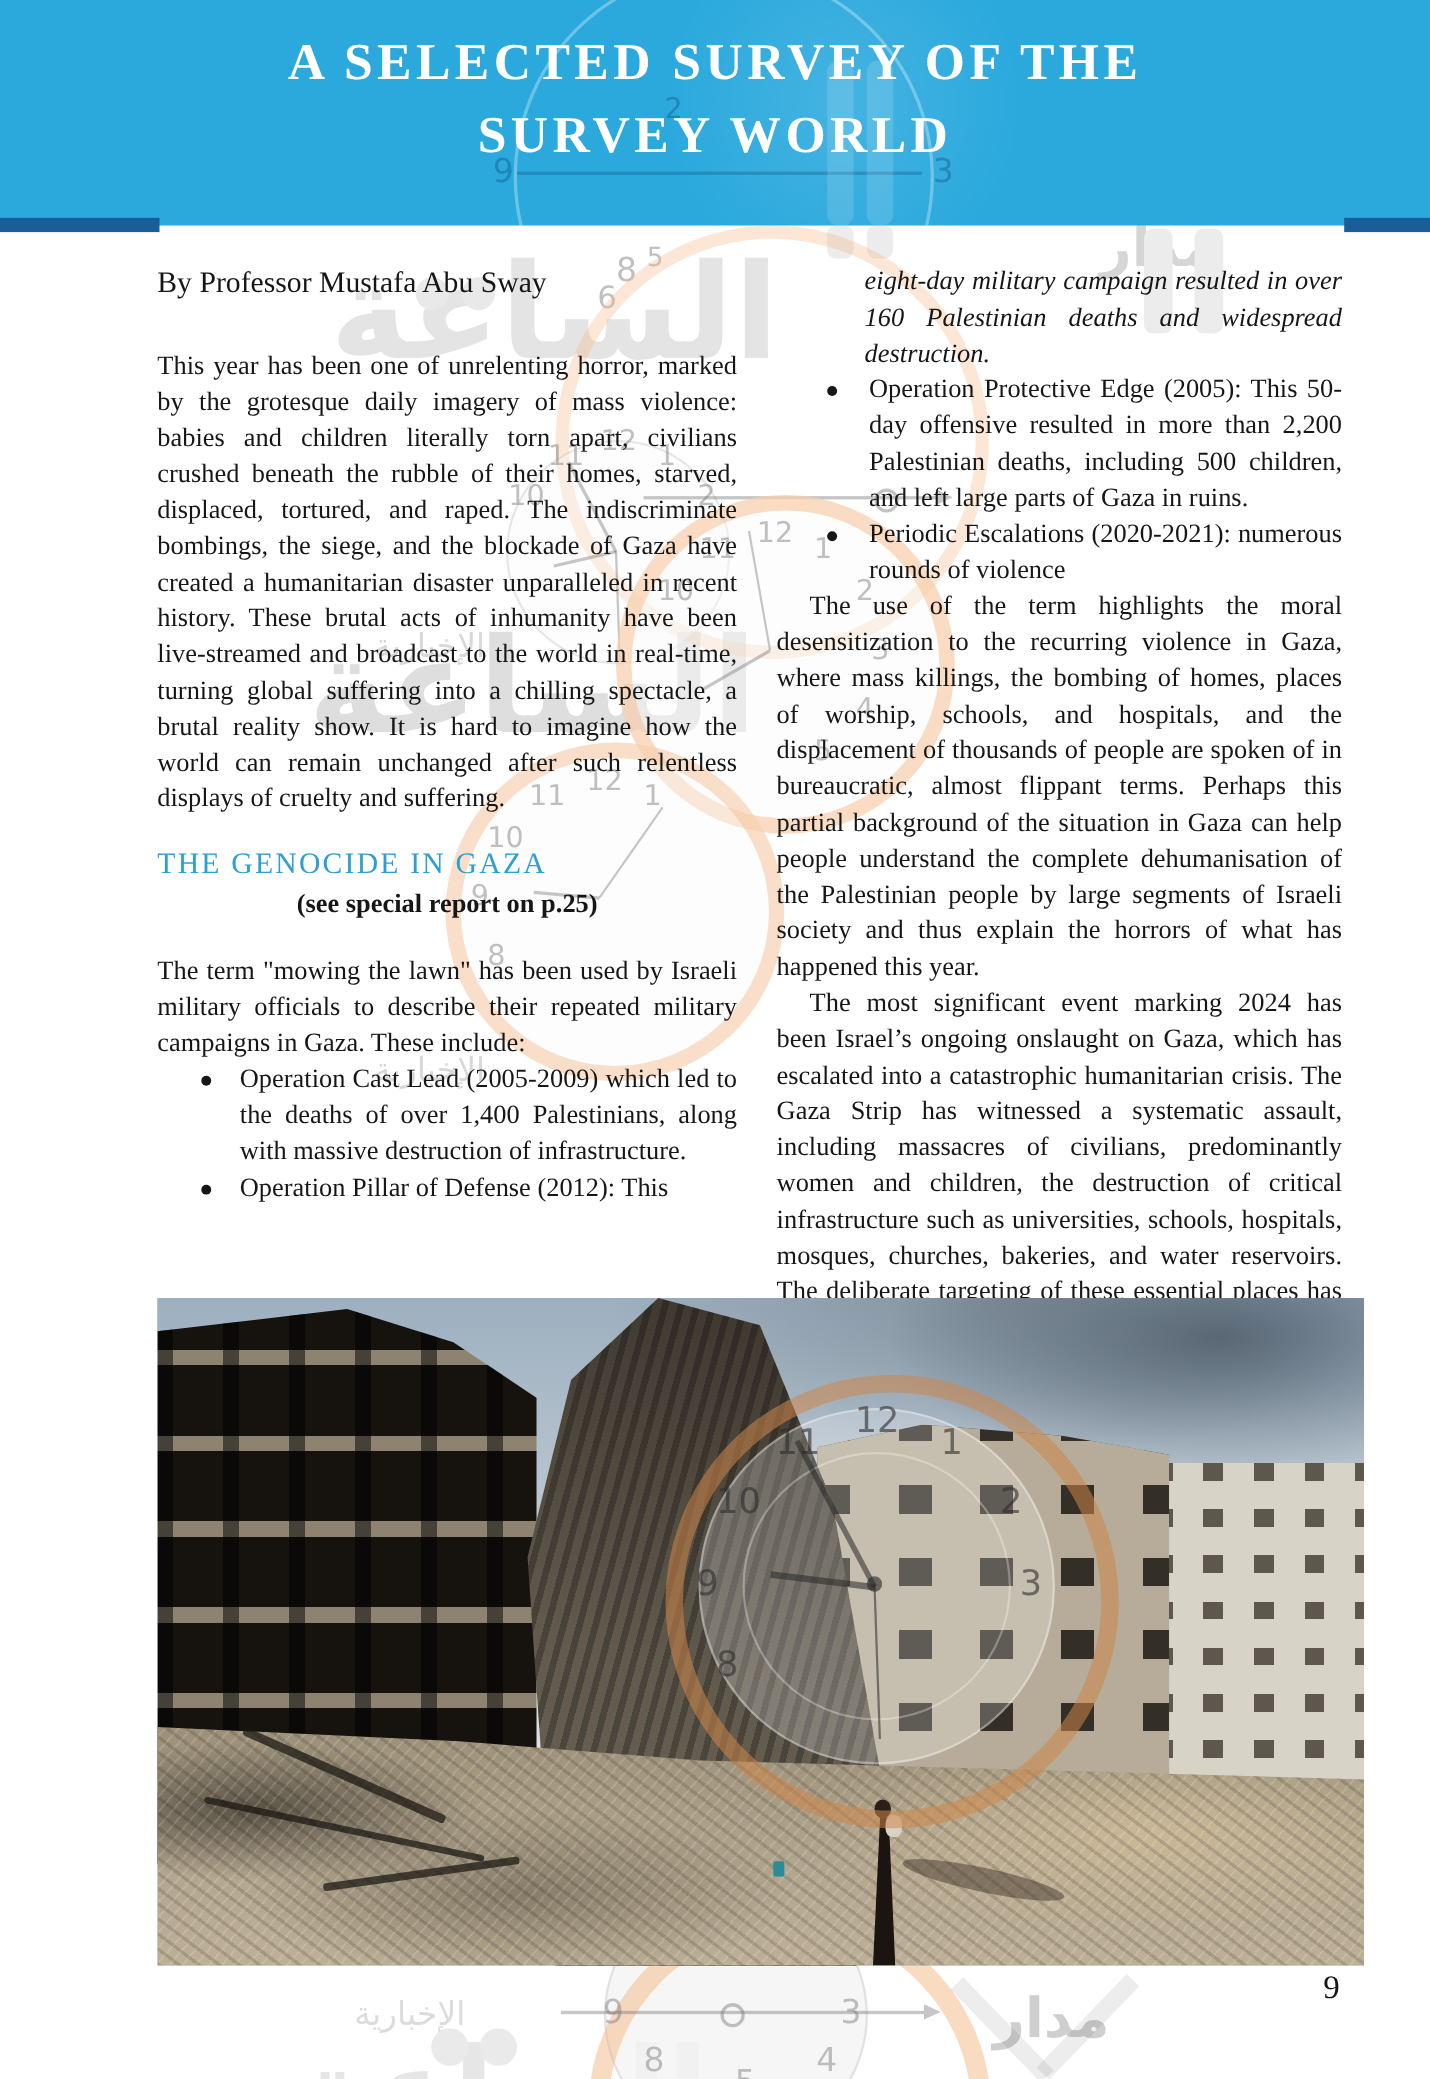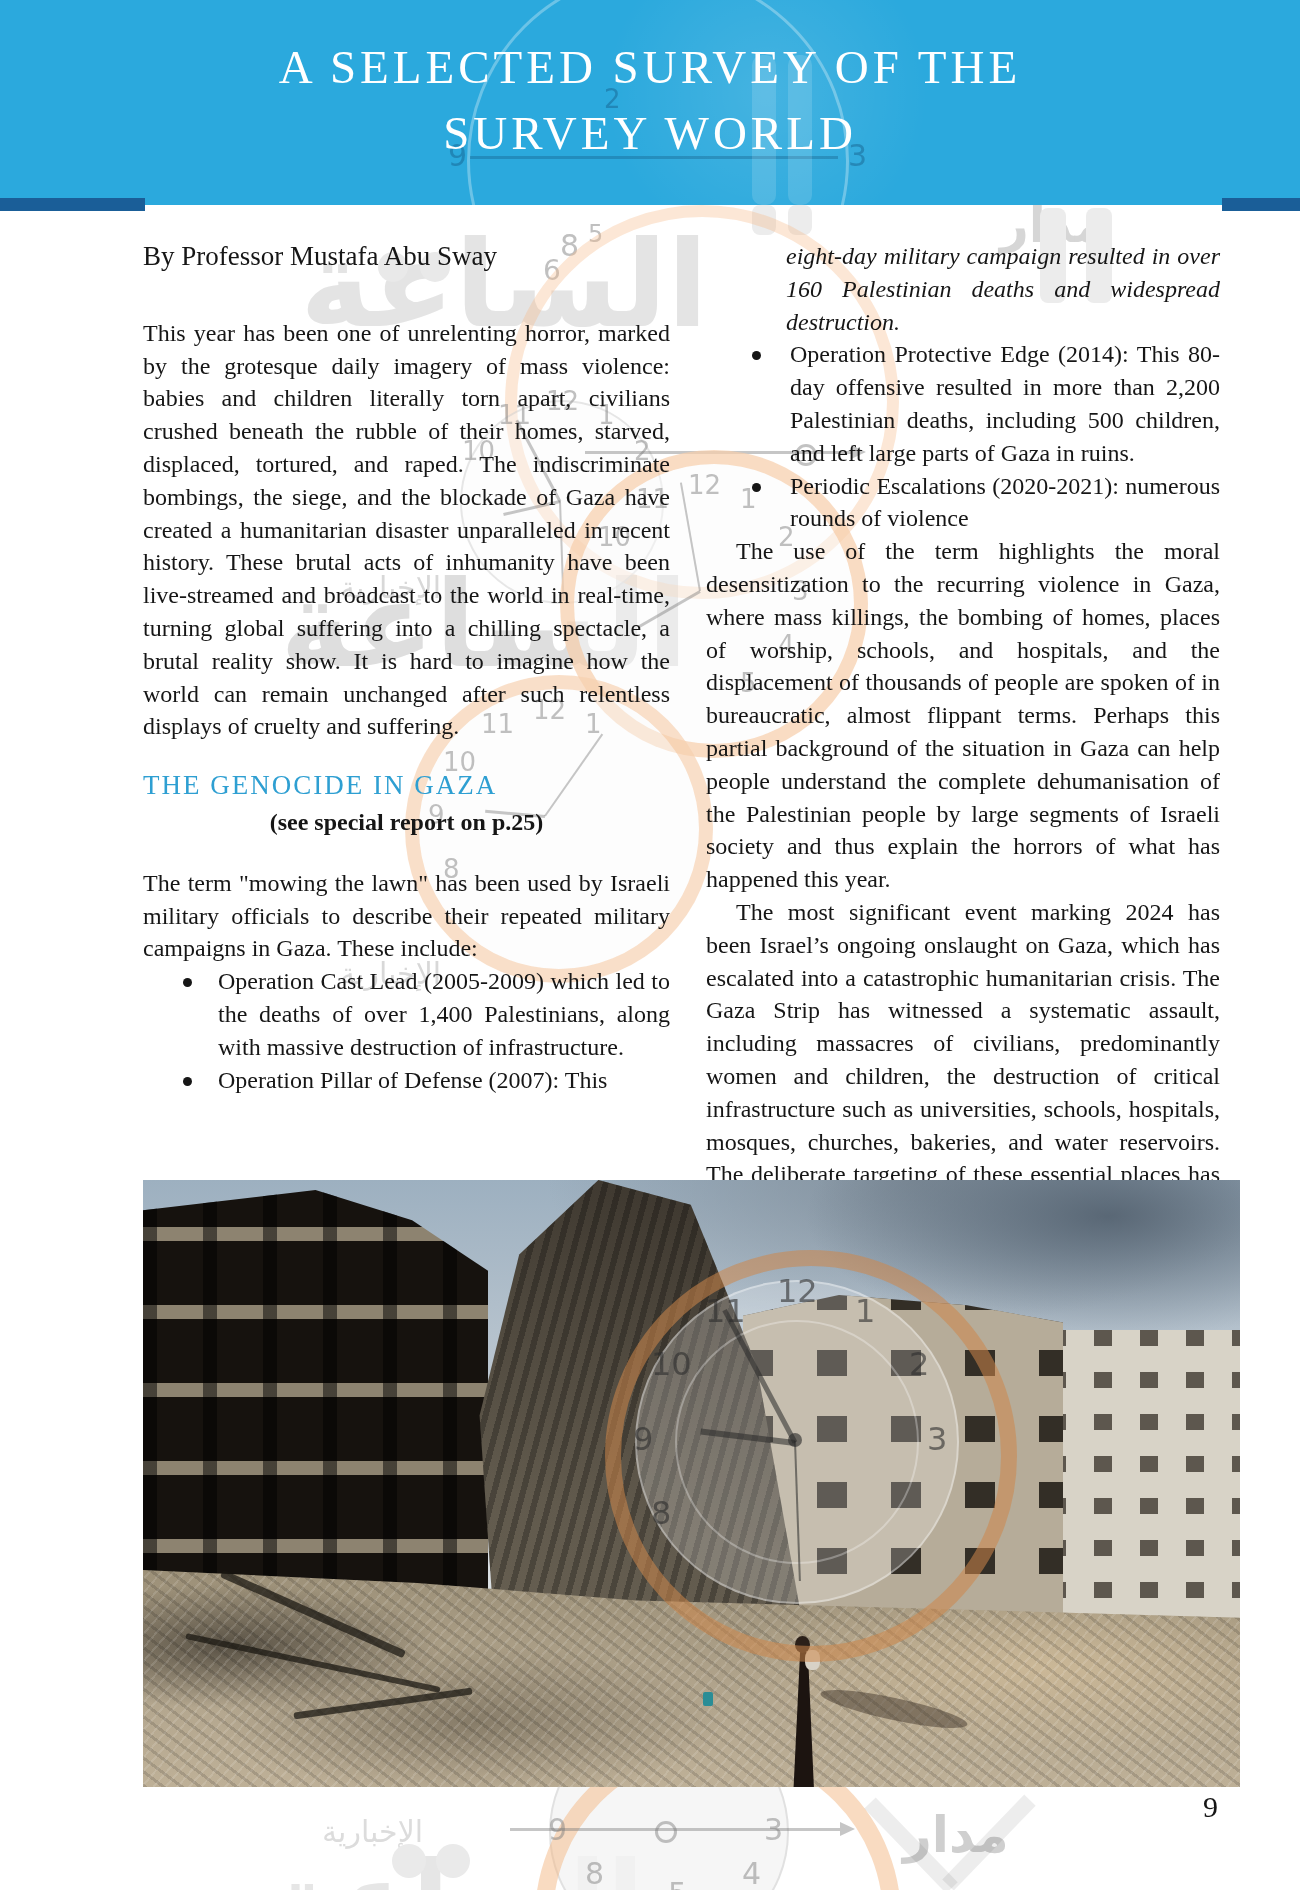--- a/index.html
+++ b/index.html
@@ -2,22 +2,22 @@
 <html><head>
 <meta charset="utf-8">
 <style>
   html,body{margin:0;padding:0;background:#fff;}
   .page{position:relative;width:1300px;height:1890px;background:#ffffff;overflow:hidden;
         font-family:"Liberation Serif",serif;color:#161616;}
   
   .banner{position:absolute;left:0;top:0;width:1300px;height:205px;background:#2BA9DD;z-index:3;overflow:hidden;}
   .banner::after{content:"";position:absolute;inset:0;
         background:radial-gradient(circle 230px at 59% 45%, rgba(255,255,255,.12), rgba(255,255,255,0) 70%);}
-  .banner-title{position:absolute;left:0;top:34px;width:100%;text-align:center;color:#fff;
-        font-size:47px;letter-spacing:4px;line-height:66px;font-weight:400;z-index:2;}
+  .banner-title{position:absolute;left:0;top:24px;width:100%;text-align:center;color:#fff;
+        font-size:47px;letter-spacing:4px;line-height:66px;font-weight:700;z-index:2;}
   .banner-edge{position:absolute;top:198px;height:13px;background:#1A5E98;z-index:3;}
   .wm-bannernum{position:absolute;font-family:"DejaVu Sans",sans-serif;color:rgba(15,80,120,.38);z-index:1;}
   .wm-bannerring{position:absolute;border-radius:50%;border:3px solid rgba(255,255,255,.30);z-index:1;}
   .wm-bannerline{position:absolute;height:3px;background:rgba(15,80,120,.32);z-index:1;}
   .wm-bannerbar{position:absolute;background:rgba(255,255,255,.14);border-radius:10px;z-index:1;}
   .wm-ring{position:absolute;border-radius:50%;z-index:0;}
   .wm-face{position:absolute;border-radius:50%;z-index:0;}
   .wm-num{position:absolute;font-family:"DejaVu Sans",sans-serif;color:rgba(130,130,130,.5);z-index:0;}
   .wm-hand{position:absolute;background:rgba(120,120,120,.42);transform-origin:0 50%;height:3px;z-index:0;}
   .wm-arrow{position:absolute;width:0;height:0;border-top:7px solid transparent;border-bottom:7px solid transparent;
@@ -189,28 +189,28 @@
   <div class="banner-edge" style="left:1222px;width:78px;"></div>
 
   <div class="col col-left">
     <p class="byline">By Professor Mustafa Abu Sway</p>
     <p class="para">This year has been one of unrelenting horror, marked by the grotesque daily imagery of mass violence: babies and children literally torn apart, civilians crushed beneath the rubble of their homes, starved, displaced, tortured, and raped. The indiscriminate bombings, the siege, and the blockade of Gaza have created a humanitarian disaster unparalleled in recent history. These brutal acts of inhumanity have been live-streamed and broadcast to the world in real-time, turning global suffering into a chilling spectacle, a brutal reality show. It is hard to imagine how the world can remain unchanged after such relentless displays of cruelty and suffering.</p>
     <h2 class="subhead2">THE GENOCIDE IN GAZA</h2>
     <p class="subsub">(see special report on p.25)</p>
     <p class="para">The term "mowing the lawn" has been used by Israeli military officials to describe their repeated military campaigns in Gaza. These include:</p>
     <ul class="bullets">
       <li class="bli">Operation Cast Lead (2005-2009) which led to the deaths of over 1,400 Palestinians, along with massive destruction of infrastructure.</li>
-      <li class="bli">Operation Pillar of Defense (2007): This</li>
+      <li class="bli">Operation Pillar of Defense (2012): This</li>
     </ul>
   </div>
 
   <div class="col col-right">
     <p class="para cont">eight-day military campaign resulted in over 160 Palestinian deaths and widespread destruction.</p>
     <ul class="bullets">
-      <li class="bli">Operation Protective Edge (2014): This 80-day offensive resulted in more than 2,200 Palestinian deaths, including 500 children, and left large parts of Gaza in ruins.</li>
+      <li class="bli">Operation Protective Edge (2005): This 50-day offensive resulted in more than 2,200 Palestinian deaths, including 500 children, and left large parts of Gaza in ruins.</li>
       <li class="bli">Periodic Escalations (2020-2021): numerous rounds of violence</li>
     </ul>
     <p class="para para-indent">The use of the term highlights the moral desensitization to the recurring violence in Gaza, where mass killings, the bombing of homes, places of worship, schools, and hospitals, and the displacement of thousands of people are spoken of in bureaucratic, almost flippant terms. Perhaps this partial background of the situation in Gaza can help people understand the complete dehumanisation of the Palestinian people by large segments of Israeli society and thus explain the horrors of what has happened this year.</p>
     <p class="para para-indent">The most significant event marking 2024 has been Israel’s ongoing onslaught on Gaza, which has escalated into a catastrophic humanitarian crisis. The Gaza Strip has witnessed a systematic assault, including massacres of civilians, predominantly women and children, the destruction of critical infrastructure such as universities, schools, hospitals, mosques, churches, bakeries, and water reservoirs. The deliberate targeting of these essential places has been</p>
   </div>
 
   <div class="photo">
     <div class="ph ph-sky"></div>
     <div class="ph ph-bfar"></div>
     <div class="ph ph-bnear"></div>

